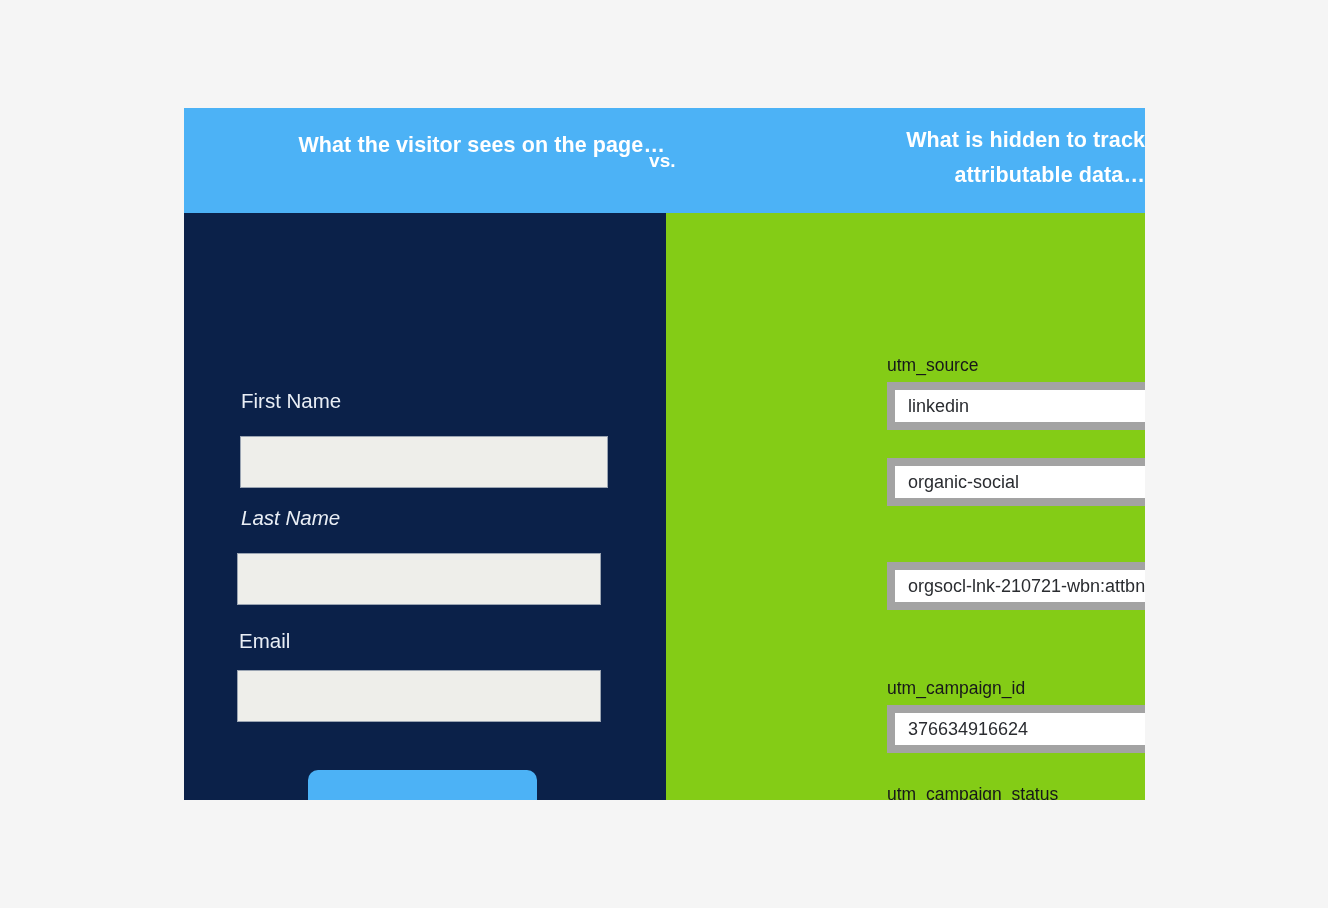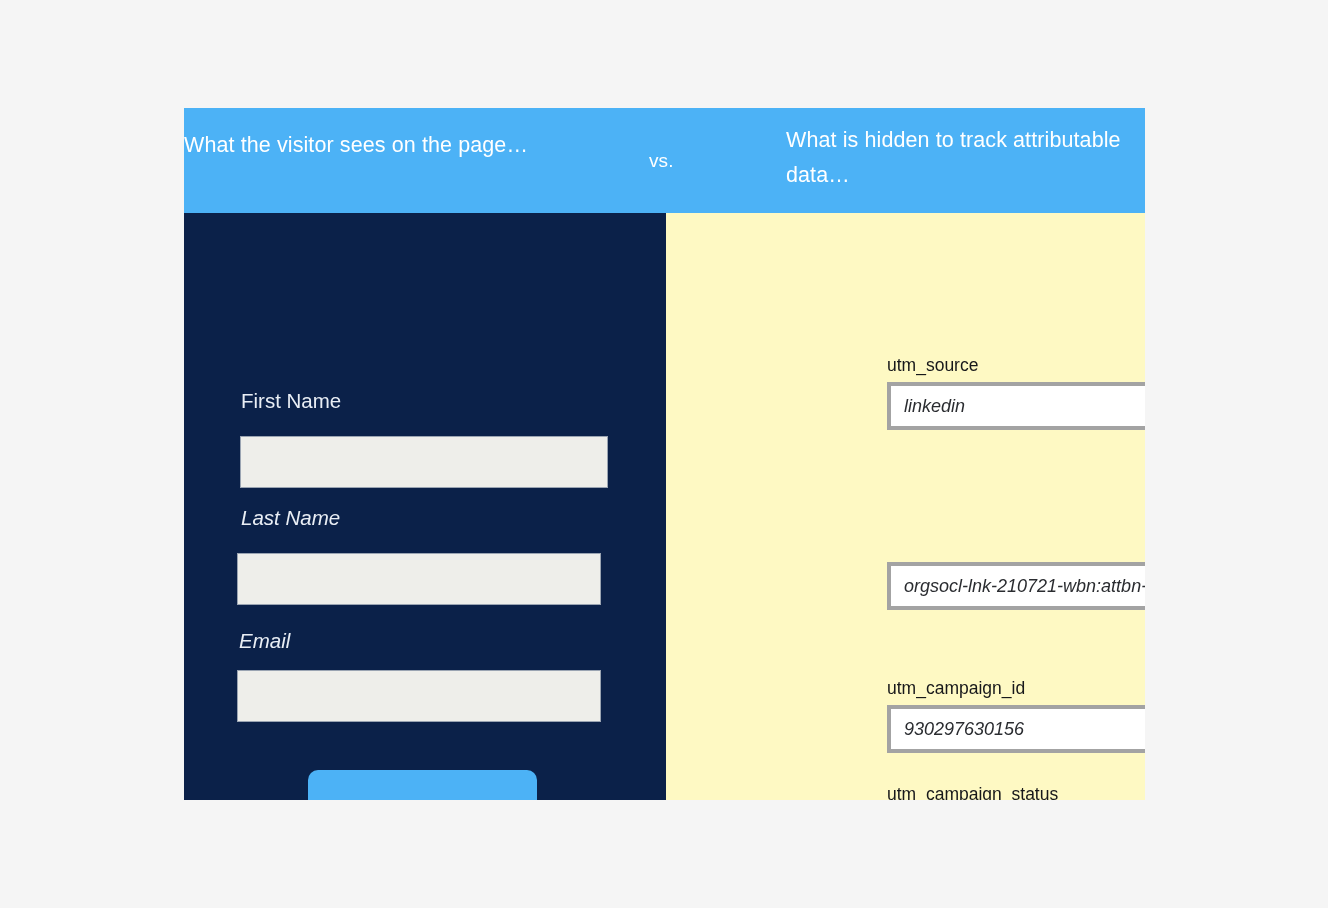--- a/index.html
+++ b/index.html
@@ -32,22 +32,22 @@
     position: relative;
     width: 100%;
     height: 105px;
     background: #4cb2f6;
   }
   .hdr-text {
     position: absolute;
     color: #ffffff;
     font-size: 21.5px;
     line-height: 35px;
-    text-align: left;
-    font-weight: 400;
+    text-align: right;
+    font-weight: 700;
     letter-spacing: 0.1px;
   }
   #header-left-title {
     left: 0px;
     top: 20px;
     width: 481px;
   }
   #header-vs {
     left: 482px;
     top: 0px;
@@ -76,21 +76,21 @@
     width: 482px;
     height: 587px;
     background: #0b2149;
   }
   #hidden-fields-panel {
     position: absolute;
     left: 482px;
     top: 0;
     width: 479px;
     height: 587px;
-    background: #fef9c3;
+    background: #84cc16;
   }
 
   
   .form-label {
     position: absolute;
     color: #e9eef5;
     font-size: 20.5px;
     line-height: 24px;
     white-space: nowrap;
   }
@@ -98,21 +98,21 @@
     position: absolute;
     background: #eeeeea;
     border: 1px solid #9aa4b2;
     box-sizing: border-box;
   }
 
   #label-first-name { left: 57px;  top: 176px; }
   #input-first-name { left: 56px;  top: 223px; width: 368px; height: 52px; }
   #label-last-name  { left: 57px;  top: 293px; font-style: italic; }
   #input-last-name  { left: 53px;  top: 340px; width: 364px; height: 52px; }
-  #label-email      { left: 55px;  top: 416px; font-style: italic; }
+  #label-email      { left: 55px;  top: 416px; }
   #input-email      { left: 53px;  top: 457px; width: 364px; height: 52px; }
 
   #submit-button {
     position: absolute;
     left: 124px;
     top: 557px;
     width: 229px;
     height: 76px;
     background: #4cb2f6;
     border: none;
@@ -134,27 +134,26 @@
   .utm-field { position: absolute; }
   .utm-label {
     color: #17181a;
     font-size: 17.5px;
     line-height: 22px;
     white-space: nowrap;
     margin-bottom: 6px;
   }
   .utm-box {
     background: #ffffff;
-    border: 4px solid #a3a3a3;
+    border: 8px solid #a3a3a3;
     box-sizing: border-box;
     height: 48px;
     display: flex;
     align-items: center;
     padding-left: 13px;
-    font-style: italic;
   }
   .utm-value {
     color: #2a2c30;
     font-size: 18px;
     line-height: 22px;
     white-space: nowrap;
   }
 
   #utm-field-0 { left: 221px; top: 141px; width: 409px; }
   #utm-field-1 { left: 221px; top: 245px; width: 406px; }
@@ -192,32 +191,35 @@
     <div id="hidden-fields-panel">
 
       <div class="utm-field" id="utm-field-0">
         <div class="utm-label">utm_source</div>
         <div class="utm-box">
           <span class="utm-value">linkedin</span>
         </div>
       </div>
 
       <div class="utm-field" id="utm-field-1">
+        <div class="utm-box">
+          <span class="utm-value">organic-social</span>
+        </div>
       </div>
 
       <div class="utm-field" id="utm-field-2">
         <div class="utm-box">
           <span class="utm-value">orgsocl-lnk-210721-wbn:attbn-rec</span>
         </div>
       </div>
 
       <div class="utm-field" id="utm-field-3">
         <div class="utm-label">utm_campaign_id</div>
         <div class="utm-box">
-          <span class="utm-value">930297630156</span>
+          <span class="utm-value">376634916624</span>
         </div>
       </div>
 
       <div class="utm-field" id="utm-field-4">
         <div class="utm-label">utm_campaign_status</div>
 
       </div>
 
     </div>
   </div>

